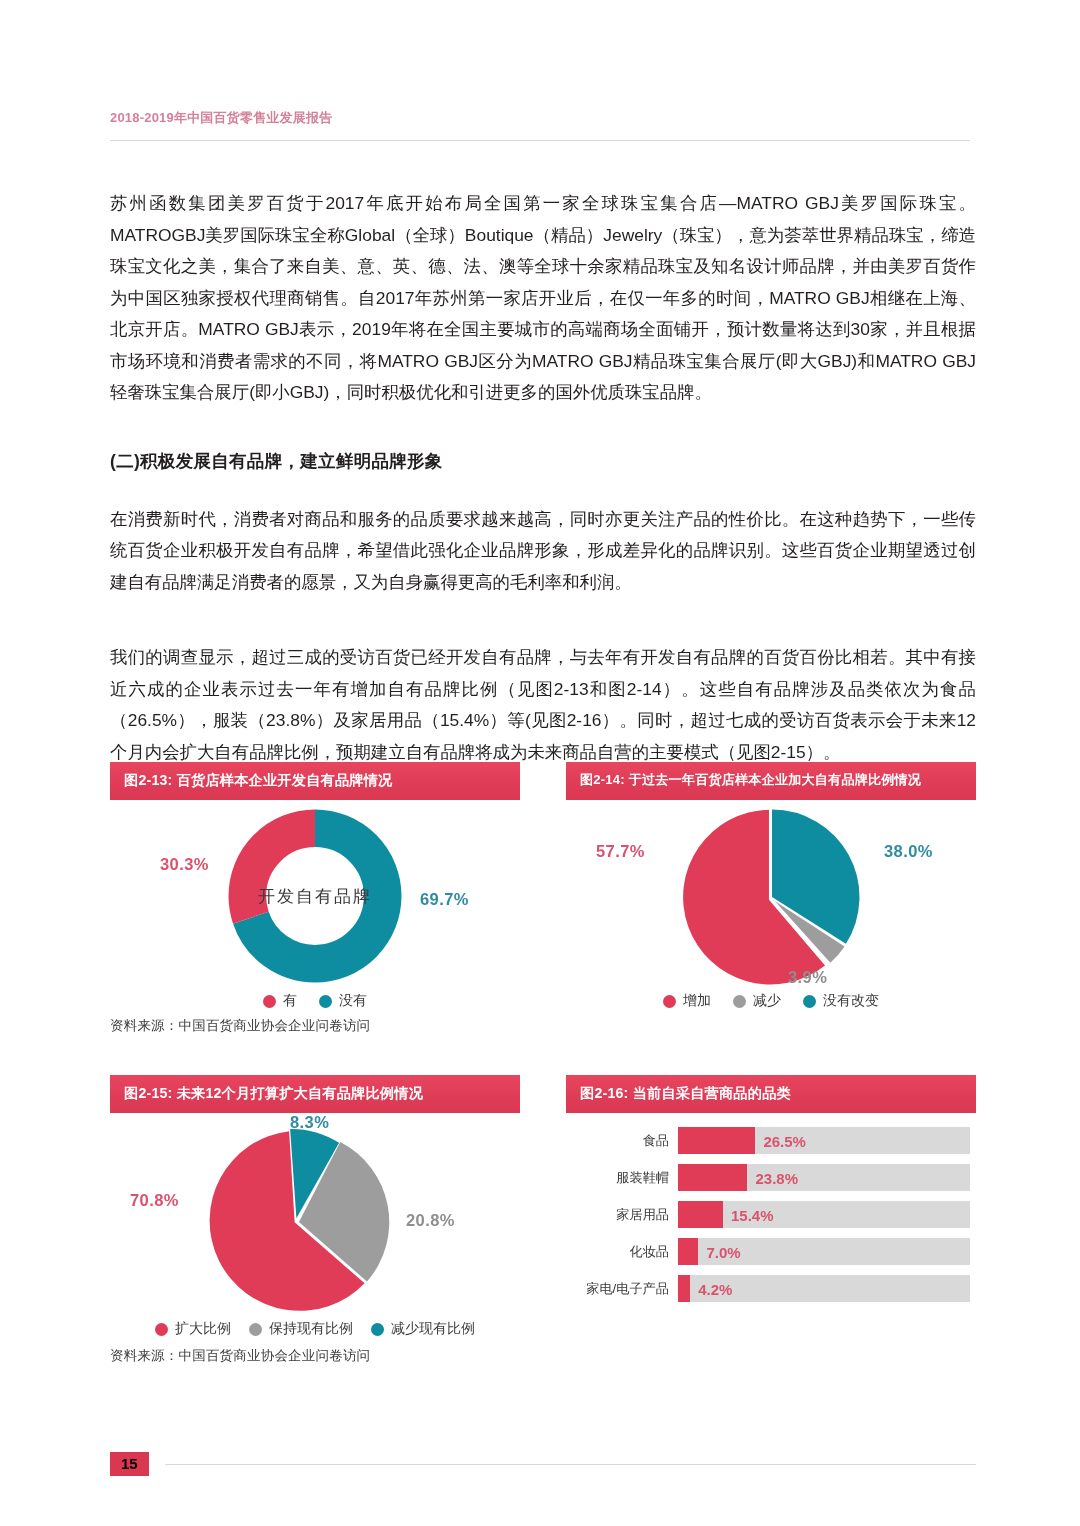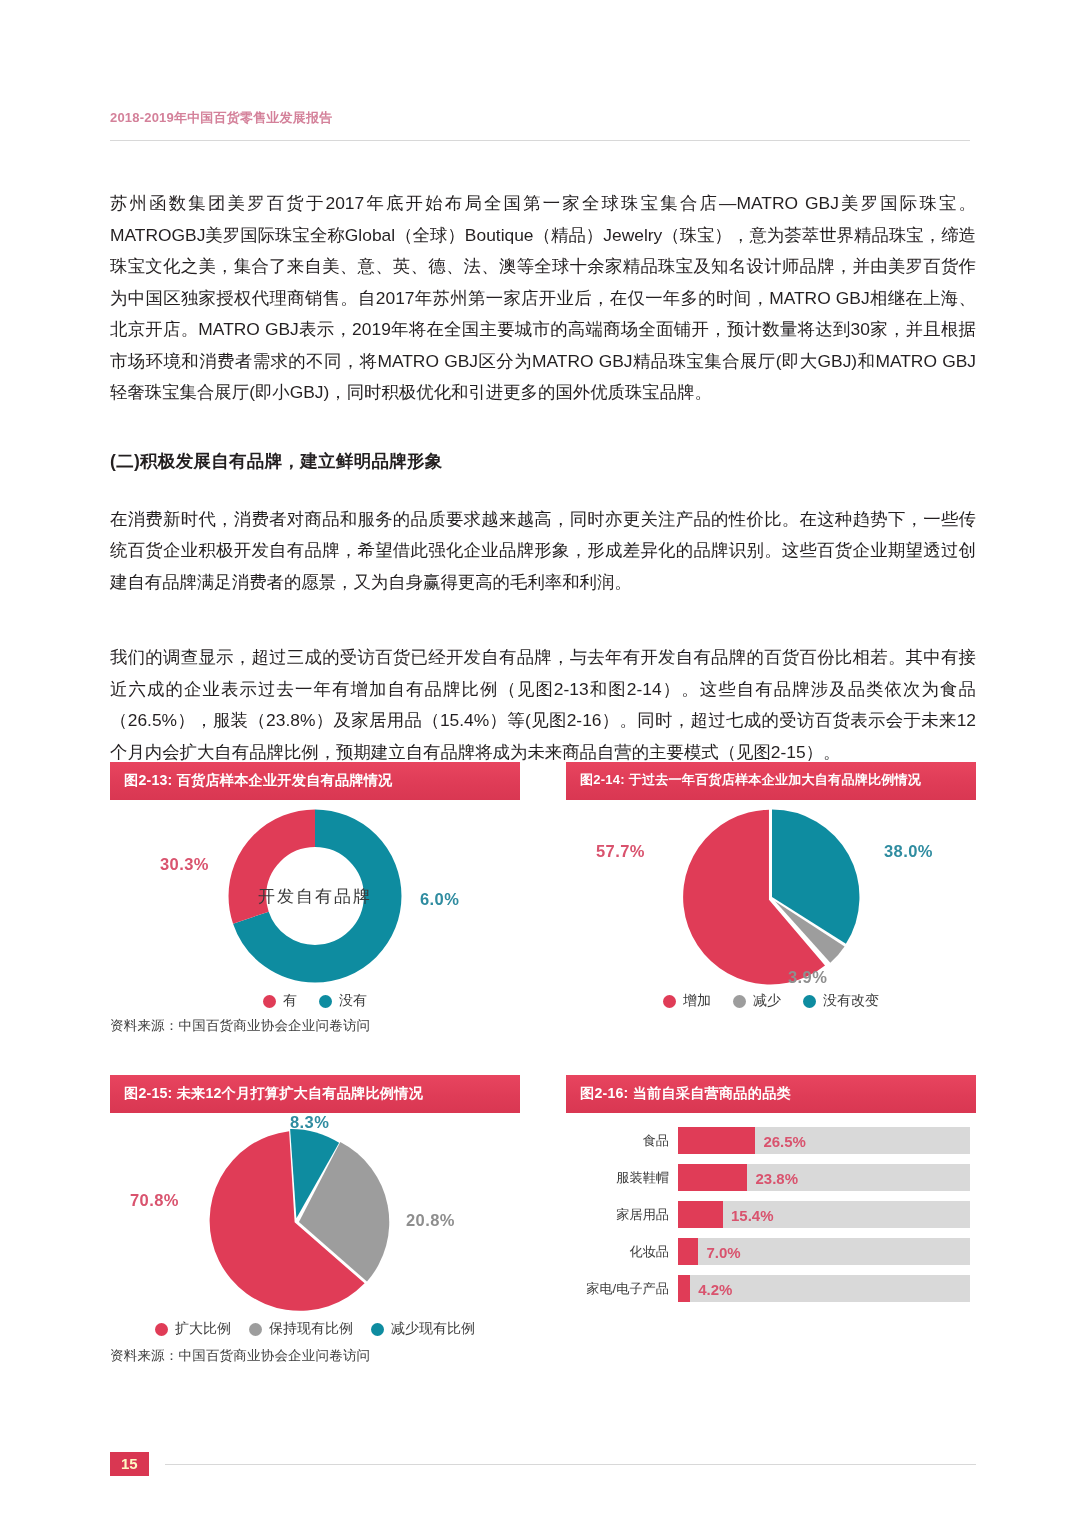--- a/index.html
+++ b/index.html
@@ -74,21 +74,21 @@
   .bar-track{position:relative;flex:1;height:27px;background:#d9d9d9;}
   .bar-fill{position:absolute;left:0;top:0;bottom:0;background:#e03c57;}
   .bar-val{
     position:absolute;top:50%;transform:translateY(-50%);
     font-size:15px;font-weight:bold;color:#d9536e;white-space:nowrap;
   }
 
   
   .footer{position:absolute;left:110px;top:1452px;width:866px;display:flex;align-items:center;}
   .pageno{
-    background:#d93752;color:#fef9c3;font-size:15px;font-weight:bold;
+    background:#d93752;color:#000000;font-size:15px;font-weight:bold;
     padding:4px 11px 5px 11px;line-height:1;
   }
   .foot-rule{flex:1;height:1px;background:#d8d8d8;margin-left:16px;}
 </style>
 </head>
 <body>
 
 <div class="page">
 
   <div class="hdr">
@@ -111,21 +111,21 @@
         <div class="fig-title">图2-13: 百货店样本企业开发自有品牌情况</div>
         <div class="fig-body">
           <div class="pie-wrap">
             <svg class="pie" style="left:110px;top:2px;" width="190" height="188" viewBox="0 0 100 100">
 
               <circle cx="50" cy="50" r="36" fill="none" stroke="#0e8ca0" stroke-width="20" stroke-dasharray="157.64 68.5" transform="rotate(-90 50 50)"></circle>
               <circle cx="50" cy="50" r="36" fill="none" stroke="#e03c57" stroke-width="20" stroke-dasharray="68.5 157.64" stroke-dashoffset="-157.64" transform="rotate(-90 50 50)"></circle>
             </svg>
             <div class="donut-center" style="left:122px;top:85px;width:166px;text-align:center;">开发自有品牌</div>
             <div class="pct pink" style="left:50px;top:55px;">30.3%</div>
-            <div class="pct teal" style="left:310px;top:90px;">6.0%</div>
+            <div class="pct teal" style="left:310px;top:90px;">69.7%</div>
           </div>
           <div class="legend">
             <span class="lg">
               <i class="dot" style="background:#e03c57;"></i>
               <span>有</span>
             </span>
             <span class="lg">
               <i class="dot" style="background:#0e8ca0;"></i>
               <span>没有</span>
             </span>

